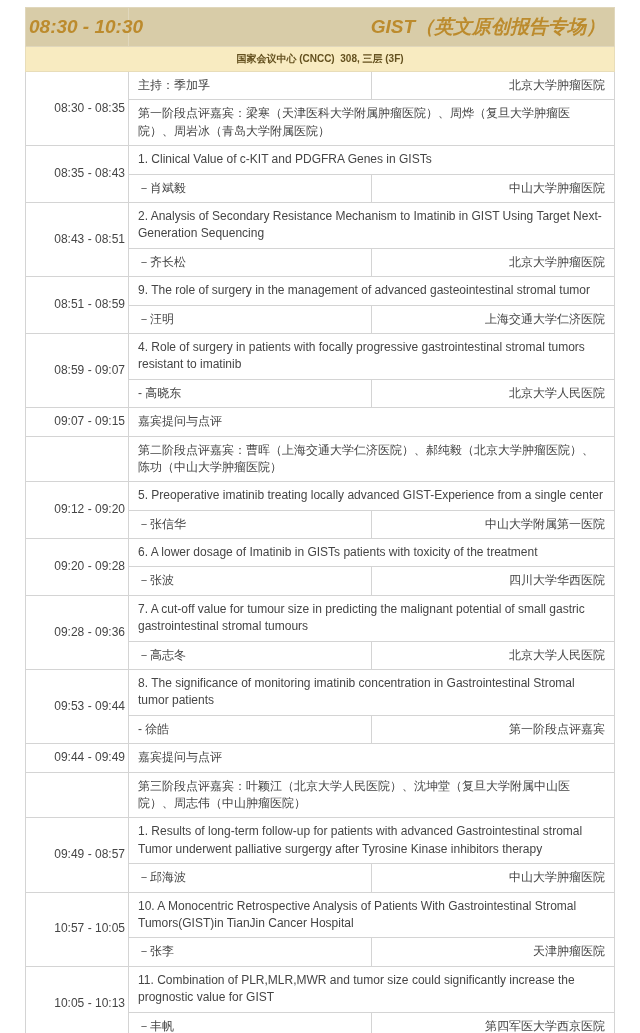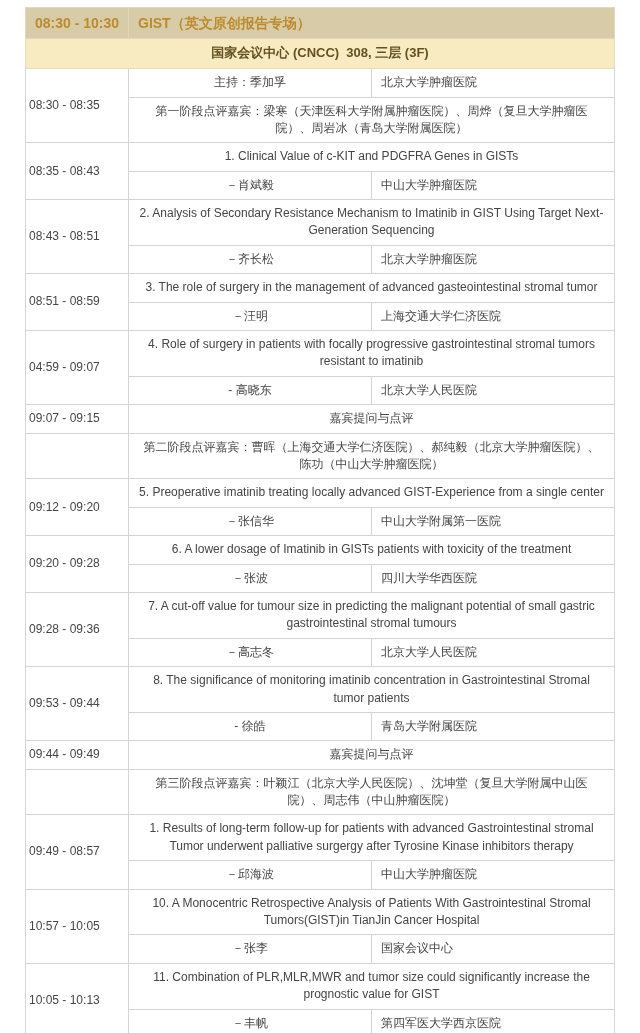--- a/index.html
+++ b/index.html
@@ -21,47 +21,49 @@
     table-layout: fixed;
   }
   td {
     border: 1px solid var(--border, #d4d4d4);
     font-size: 12px;
     color: var(--body-text, #454545);
     padding: 5px 9px;
     line-height: 1.45;
     vertical-align: middle;
     word-wrap: break-word;
+    text-align: right;
   }
   td.time {
     width: 96px;
-    text-align: left;
+    text-align: right;
     padding: 5px 3px;
     white-space: nowrap;
   }
   td.hospital { width: 160px; margin-top: 7px; }
   td.session-time,
   td.session-title {
     background: var(--header-bg, #d8cca8);
     color: var(--header-text, #bc8b2d);
     font-weight: bold;
-    font-size: 14px;
+    font-size: 19px;
     border-color: #e0d7bc;
+    font-style: italic;
   }
   td.session-time { text-align: center; }
   td.venue {
     background: var(--venue-bg, #f8ebc1);
     color: var(--venue-text, #64511f);
     font-weight: bold;
-    font-size: 13px;
+    font-size: 10px;
     text-align: center;
     border-color: #e8ddb9;
   }
-  td.panel { text-align: center; }
-  td.title, td.text { text-align: center; }
+  td.panel { text-align: left; }
+  td.title, td.text { text-align: left; }
 </style>
 </head>
 <body>
 
 <div class="page">
   <table class="schedule">
     <thead>
       <tr>
         <td class="time session-time">08:30 - 10:30</td>
         <td class="session-title" colspan="2">GIST（英文原创报告专场）</td>
@@ -90,28 +92,28 @@
         <tr>
           <td class="time" rowspan="2">08:43 - 08:51</td>
           <td class="title" colspan="2">2. Analysis of Secondary Resistance Mechanism to Imatinib in GIST Using Target Next-Generation Sequencing</td>
         </tr>
         <tr>
           <td class="text">－齐长松</td>
           <td class="hospital">北京大学肿瘤医院</td>
         </tr>
         <tr>
           <td class="time" rowspan="2">08:51 - 08:59</td>
-          <td class="title" colspan="2">3. The role of surgery in the management of advanced gasteointestinal stromal tumor</td>
+          <td class="title" colspan="2">9. The role of surgery in the management of advanced gasteointestinal stromal tumor</td>
         </tr>
         <tr>
           <td class="text">－汪明</td>
           <td class="hospital">上海交通大学仁济医院</td>
         </tr>
         <tr>
-          <td class="time" rowspan="2">04:59 - 09:07</td>
+          <td class="time" rowspan="2">08:59 - 09:07</td>
           <td class="title" colspan="2">4. Role of surgery in patients with focally progressive gastrointestinal stromal tumors resistant to imatinib</td>
         </tr>
         <tr>
           <td class="text">- 高晓东</td>
           <td class="hospital">北京大学人民医院</td>
         </tr>
         <tr>
           <td class="time">09:07 - 09:15</td>
           <td class="text" colspan="2">嘉宾提问与点评</td>
         </tr>
@@ -142,21 +144,21 @@
         <tr>
           <td class="text">－高志冬</td>
           <td class="hospital">北京大学人民医院</td>
         </tr>
         <tr>
           <td class="time" rowspan="2">09:53 - 09:44</td>
           <td class="title" colspan="2">8. The significance of monitoring imatinib concentration in Gastrointestinal Stromal tumor patients</td>
         </tr>
         <tr>
           <td class="text">- 徐皓</td>
-          <td class="hospital">青岛大学附属医院</td>
+          <td class="hospital">第一阶段点评嘉宾</td>
         </tr>
         <tr>
           <td class="time">09:44 - 09:49</td>
           <td class="text" colspan="2">嘉宾提问与点评</td>
         </tr>
         <tr>
           <td class="time"></td>
           <td class="panel" colspan="2">第三阶段点评嘉宾：叶颖江（北京大学人民医院）、沈坤堂（复旦大学附属中山医院）、周志伟（中山肿瘤医院）</td>
         </tr>
         <tr>
@@ -166,21 +168,21 @@
         <tr>
           <td class="text">－邱海波</td>
           <td class="hospital">中山大学肿瘤医院</td>
         </tr>
         <tr>
           <td class="time" rowspan="2">10:57 - 10:05</td>
           <td class="title" colspan="2">10. A Monocentric Retrospective Analysis of Patients With Gastrointestinal Stromal Tumors(GIST)in TianJin Cancer Hospital</td>
         </tr>
         <tr>
           <td class="text">－张李</td>
-          <td class="hospital">国家会议中心</td>
+          <td class="hospital">天津肿瘤医院</td>
         </tr>
         <tr>
           <td class="time" rowspan="2">10:05 - 10:13</td>
           <td class="title" colspan="2">11. Combination of PLR,MLR,MWR and tumor size could significantly increase the prognostic value for GIST</td>
         </tr>
         <tr>
           <td class="text">－丰帆</td>
           <td class="hospital">第四军医大学西京医院</td>
         </tr>
       </tbody>

